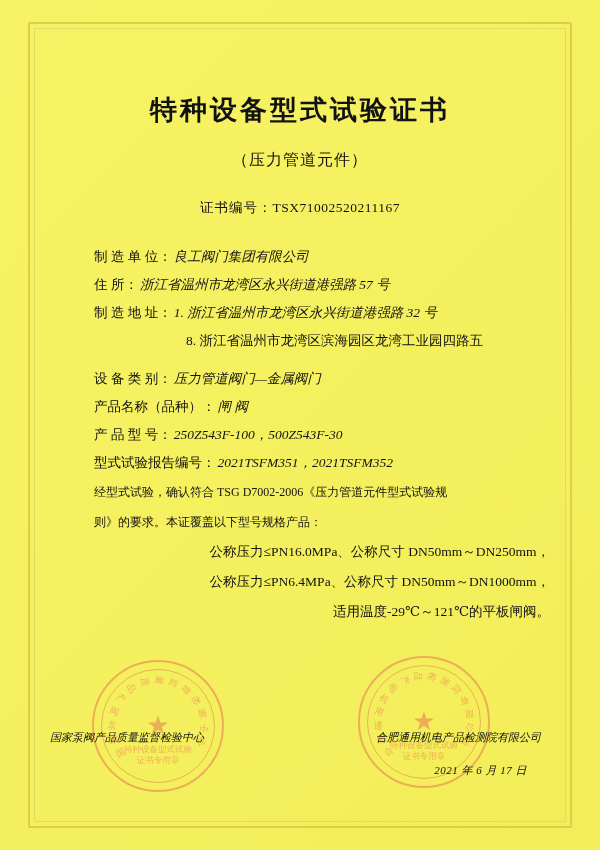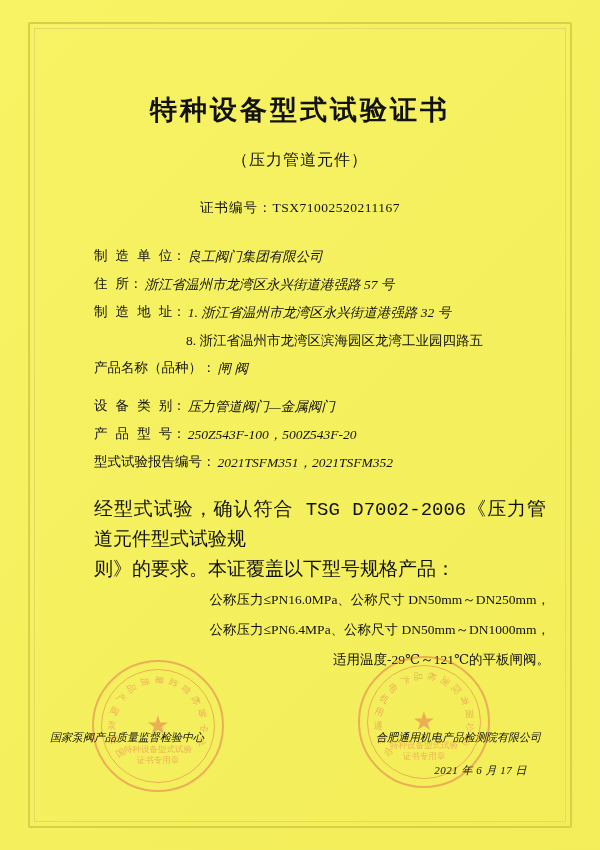--- a/index.html
+++ b/index.html
@@ -80,42 +80,39 @@
     color: #111;
   }
   .row {
     display: flex;
     align-items: flex-start;
     white-space: nowrap;
   }
   .row .key {
     flex: 0 0 auto;
     letter-spacing: 0px;
-    font-family: Liberation Mono, monospace;
   }
   .row .val {
     flex: 1 1 auto;
     padding-left: 2px;
     font-style: italic;
   }
   .indent-2 {
     padding-left: 78px;
   }
   .indent-num {
     padding-left: 92px;
   }
   .para {
-    margin-top: 18px;
-    font-size: 19px;
+    font-size: 12px;
     line-height: 30px;
     color: #111;
     padding-left: 44px;
     padding-right: 4px;
     text-align: justify;
-    font-family: Liberation Mono, monospace;
   }
   .spec {
     padding-left: 88px;
     font-size: 13.5px;
     line-height: 30px;
     color: #111;
     text-align: right;
   }
   .footer {
     position: absolute;
@@ -232,33 +229,33 @@
         <span class="val">浙江省温州市龙湾区永兴街道港强路 57 号</span>
       </div>
 
       <div class="row">
         <span class="key">制 造 地 址：</span>
         <span class="val">1. 浙江省温州市龙湾区永兴街道港强路 32 号</span>
       </div>
 
       <div class="indent-num">8. 浙江省温州市龙湾区滨海园区龙湾工业园四路五</div>
 
-      <div class="row">
-        <span class="key">产品名称（品种）：</span>
-        <span class="val">闸 阀</span>
-      </div>
-
       <div class="row" style="margin-top:10px;">
         <span class="key">设 备 类 别：</span>
         <span class="val">压力管道阀门—金属阀门</span>
       </div>
 
       <div class="row">
+        <span class="key">产品名称（品种）：</span>
+        <span class="val">闸 阀</span>
+      </div>
+
+      <div class="row">
         <span class="key">产 品 型 号：</span>
-        <span class="val">250Z543F-100，500Z543F-20</span>
+        <span class="val">250Z543F-100，500Z543F-30</span>
       </div>
 
       <div class="row">
         <span class="key">型式试验报告编号：</span>
         <span class="val">2021TSFM351，2021TSFM352</span>
       </div>
 
     </div>
 
     <div class="para">

